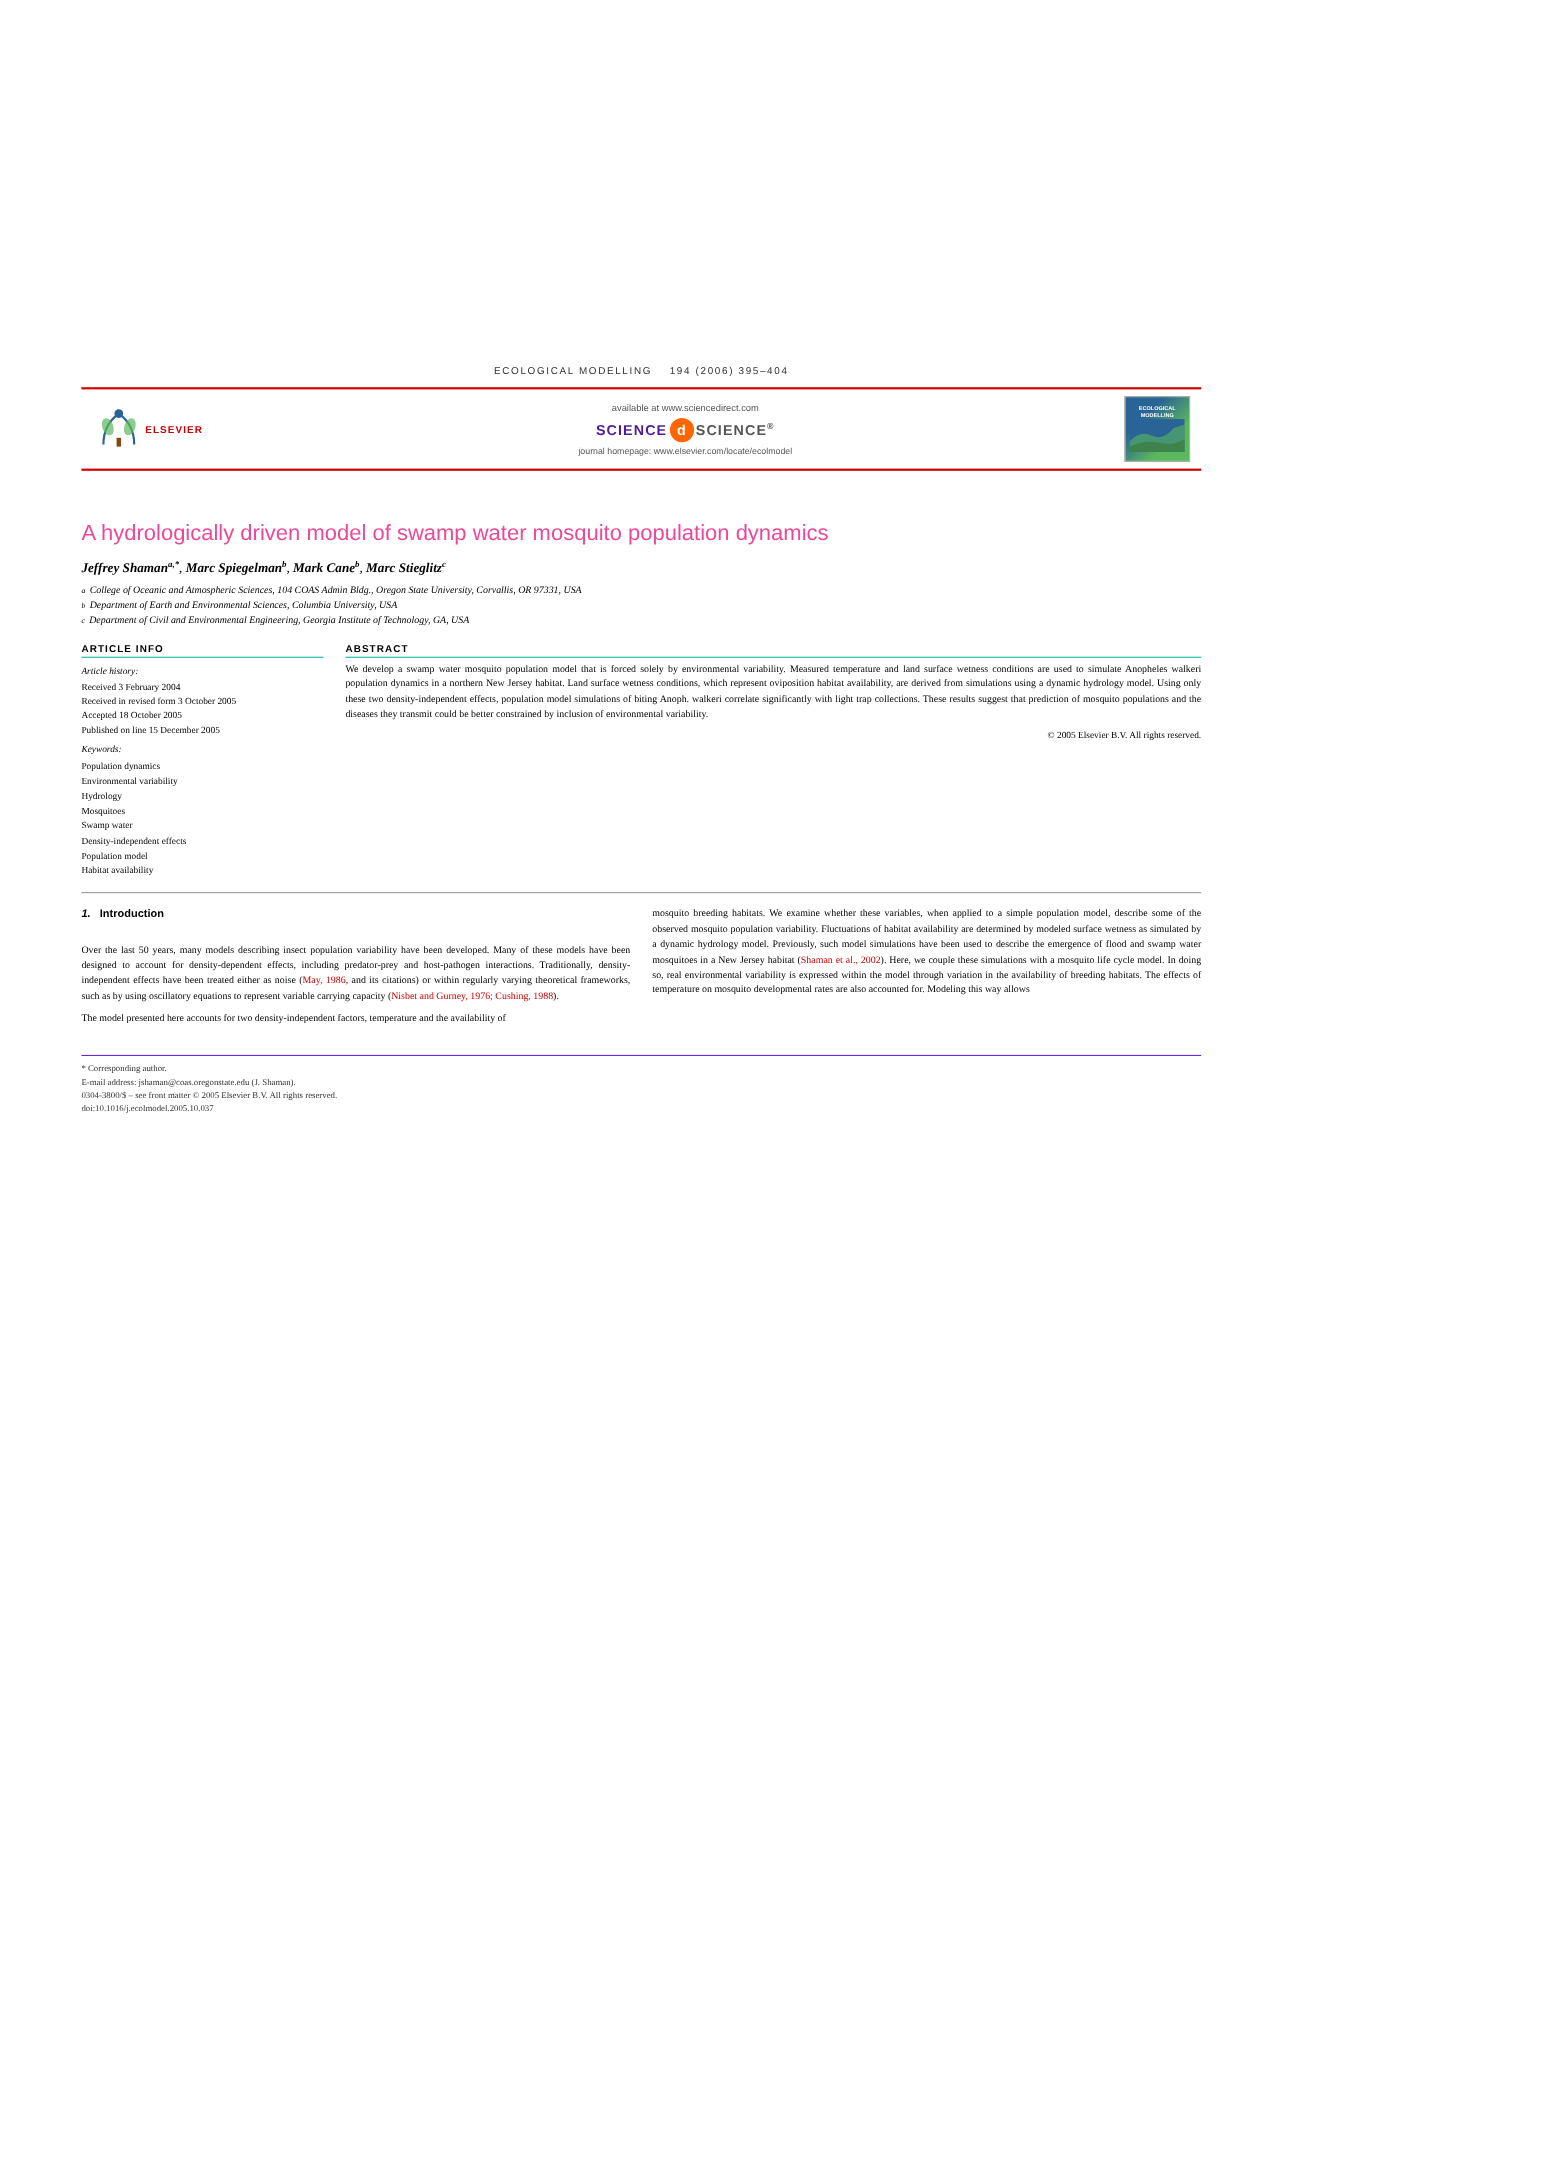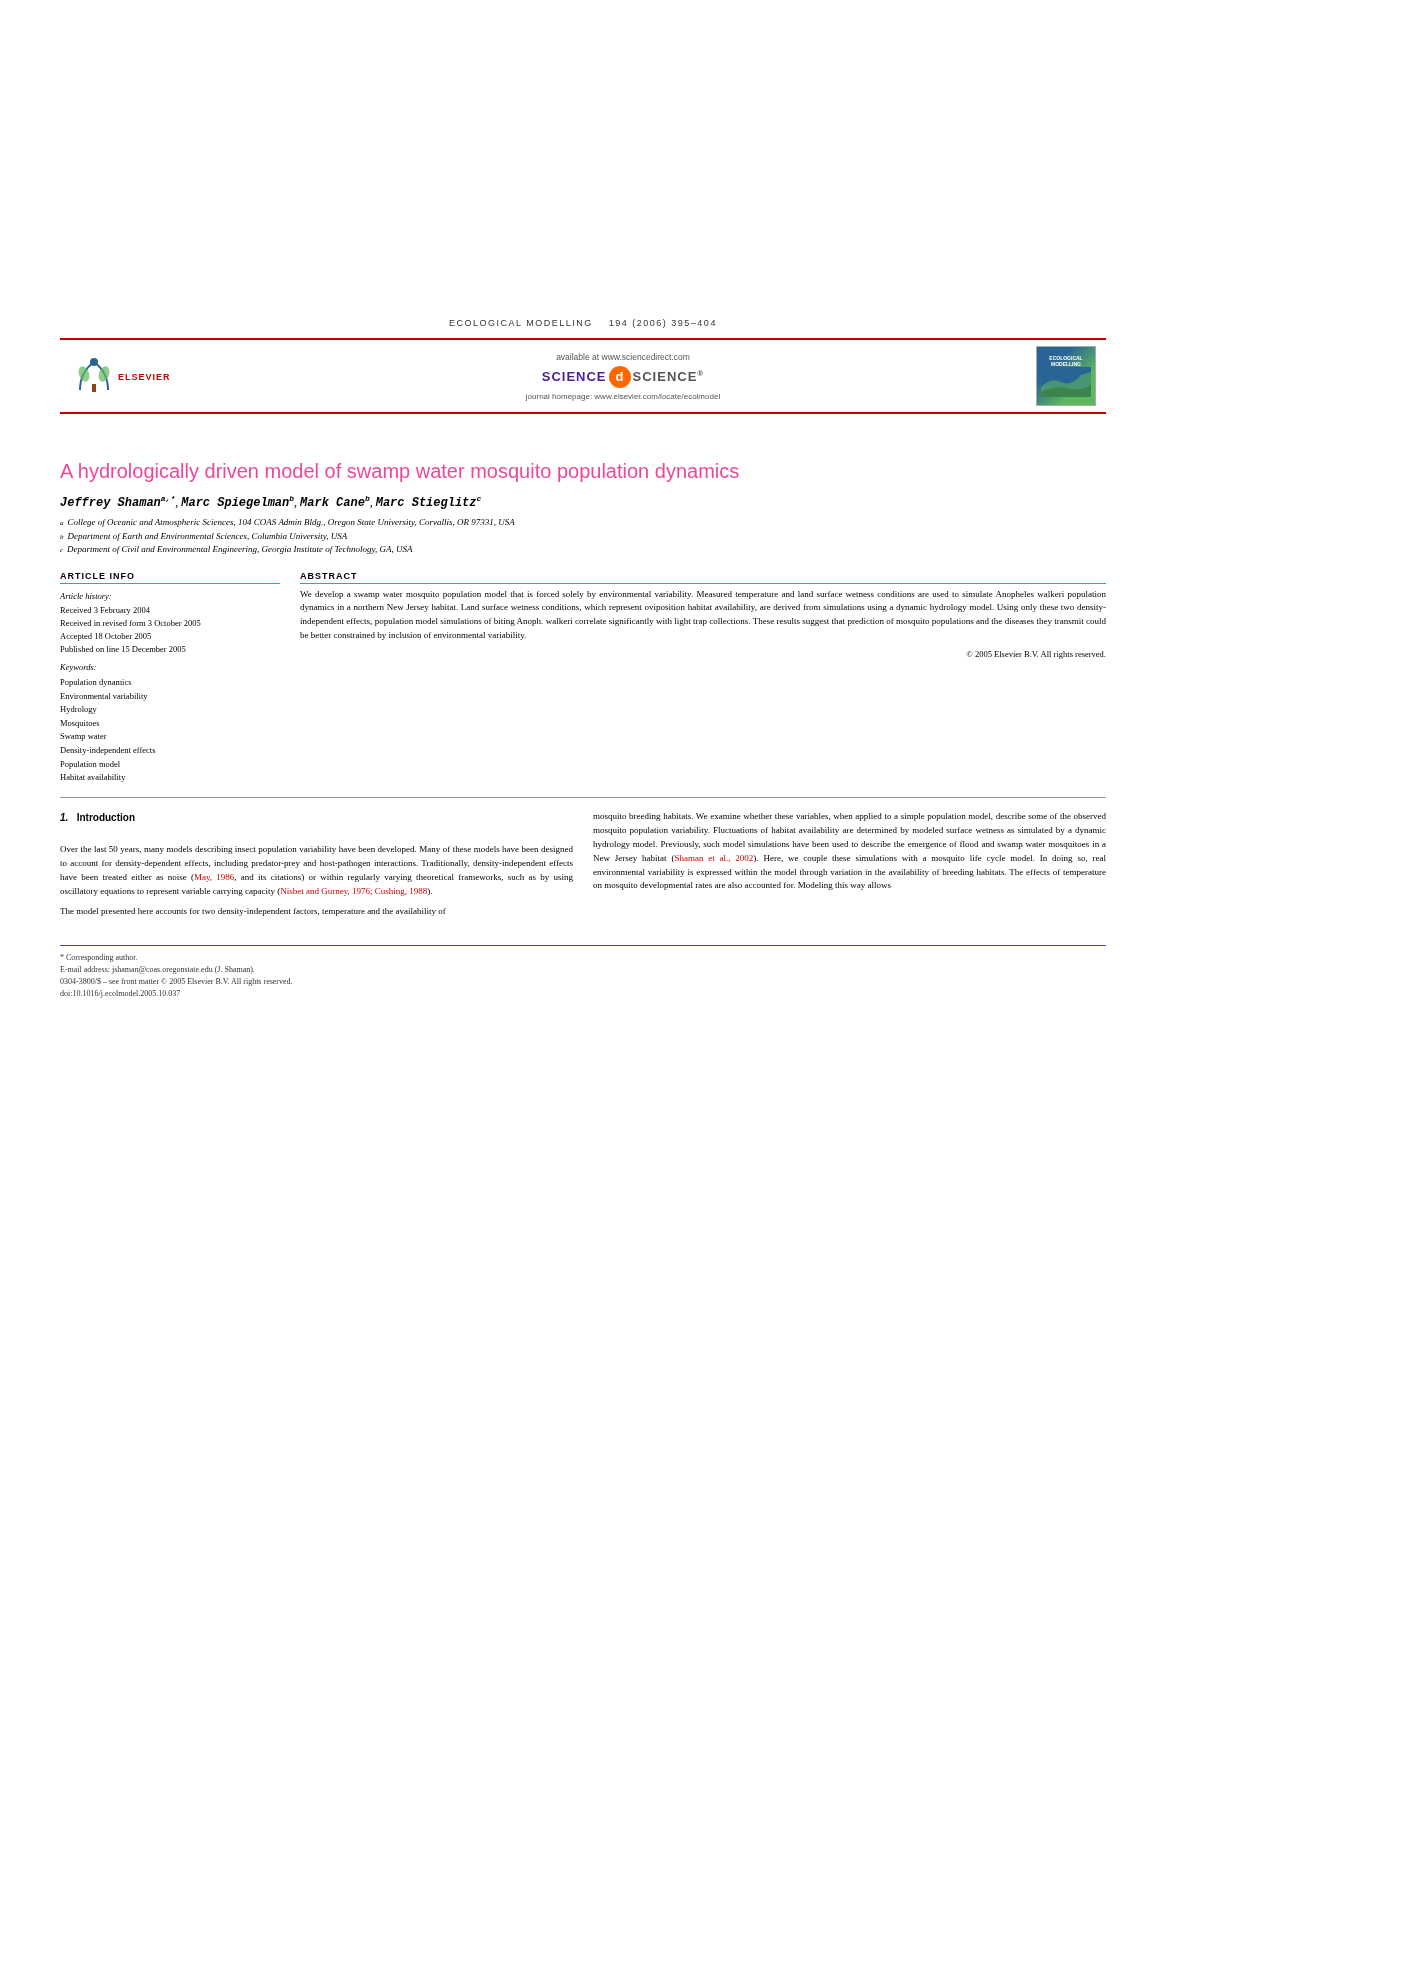--- a/index.html
+++ b/index.html
@@ -9,21 +9,21 @@
       font-size: 10px;
       color: #000;
       width: 1403px;
       min-height: 1985px;
     }
 
     .page {
       width: 1166px;
       min-height: 1985px;
       background: #fff;
-      padding: 0;
+      padding: 14px;
     }
 
     
     .journal-header {
       text-align: center;
       padding: 18px 0 6px 0;
       font-size: 9px;
       font-family: Arial, sans-serif;
       letter-spacing: 1.5px;
       text-transform: uppercase;
@@ -176,21 +176,20 @@
     .authors {
       font-size: 12px;
       font-style: italic;
       margin-bottom: 6px;
       font-family: 'Times New Roman', Times, serif;
     }
 
     .author-name {
       font-weight: bold;
       font-style: italic;
-      font-family: Liberation Mono, monospace;
     }
 
     .author-sup {
       font-size: 8px;
       vertical-align: super;
     }
 
     
     .affiliations {
       font-size: 9px;

